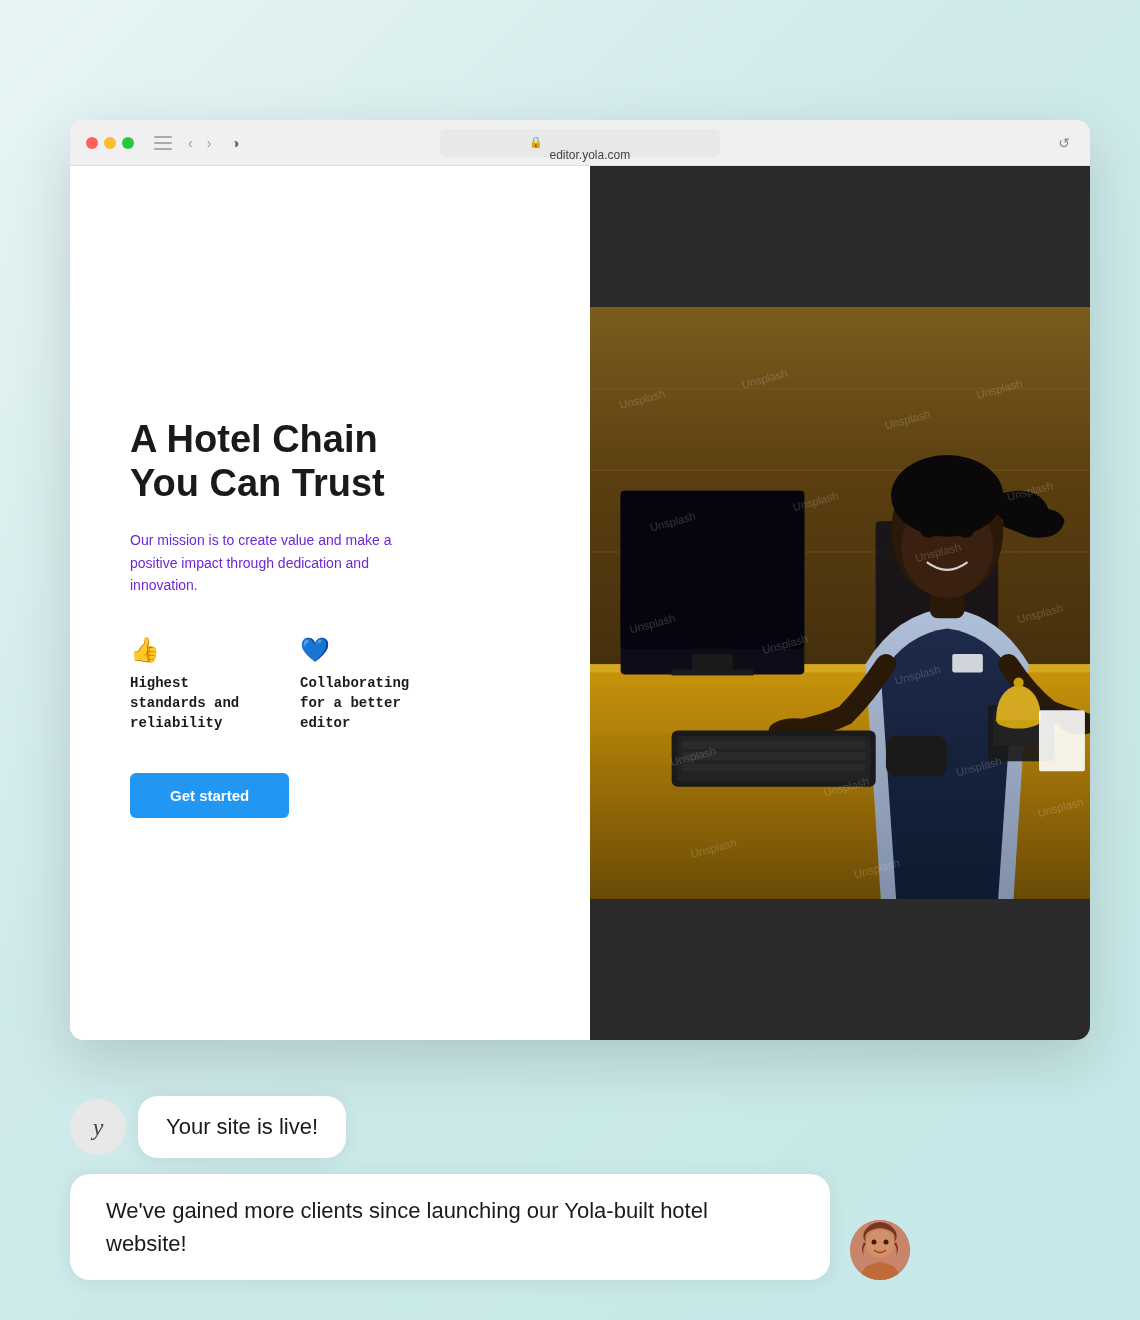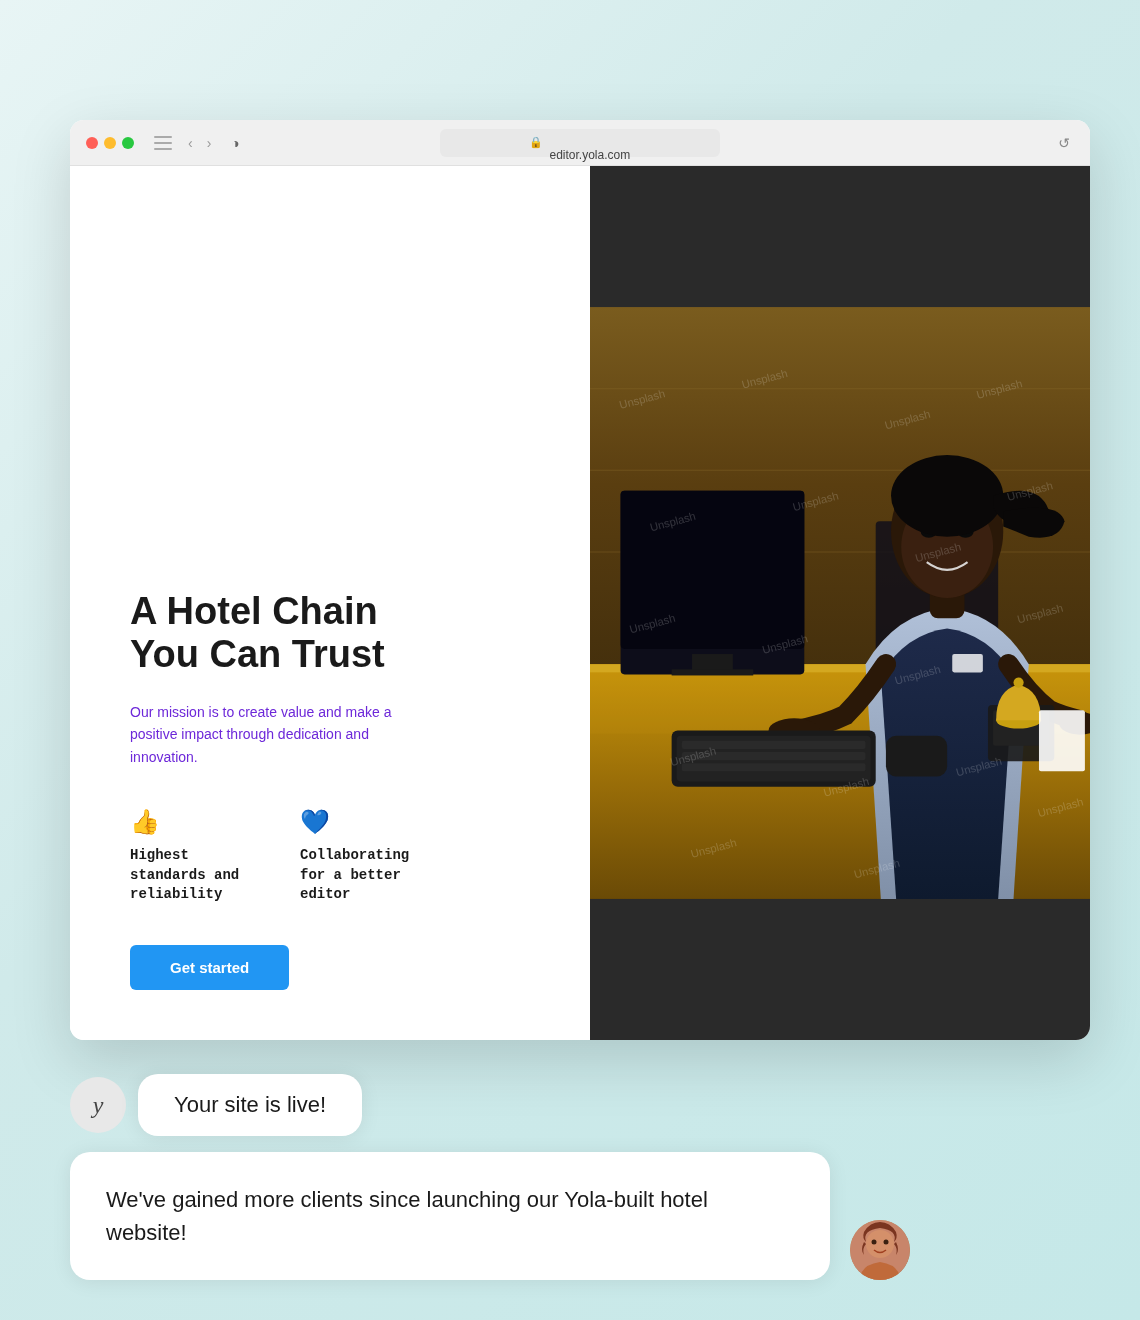--- a/index.html
+++ b/index.html
@@ -128,21 +128,21 @@
       height: calc(100% - 46px);
     }
 
     
     .left-panel {
       flex: 0 0 520px;
       background: #ffffff;
       padding: 80px 50px 50px 60px;
       display: flex;
       flex-direction: column;
-      justify-content: flex-end;
+      justify-content: center;
     }
 
     .hero-title {
       font-size: 38px;
       font-weight: 800;
       color: #1a1a1a;
       line-height: 1.15;
       margin-bottom: 24px;
     }
 
@@ -246,38 +246,38 @@
       font-weight: 300;
       color: #444;
       flex-shrink: 0;
       font-family: Georgia, serif;
       font-style: italic;
     }
 
     .chat-bubble-1 {
       background: #ffffff;
       border-radius: 20px;
-      padding: 18px 36px;
+      padding: 18px 28px;
       font-size: 22px;
       font-weight: 500;
       color: #1a1a1a;
       box-shadow: 0 2px 20px rgba(0,0,0,0.08);
     }
 
     .chat-bubble-2-row {
       display: flex;
       align-items: flex-end;
       gap: 0;
       padding-left: 0;
     }
 
     .chat-bubble-2 {
       background: #ffffff;
       border-radius: 20px;
-      padding: 31px 36px;
+      padding: 20px 36px;
       font-size: 22px;
       font-weight: 400;
       color: #1a1a1a;
       line-height: 1.5;
       box-shadow: 0 2px 20px rgba(0,0,0,0.08);
       flex: 1;
       max-width: 760px;
     }
 
     .user-avatar {

